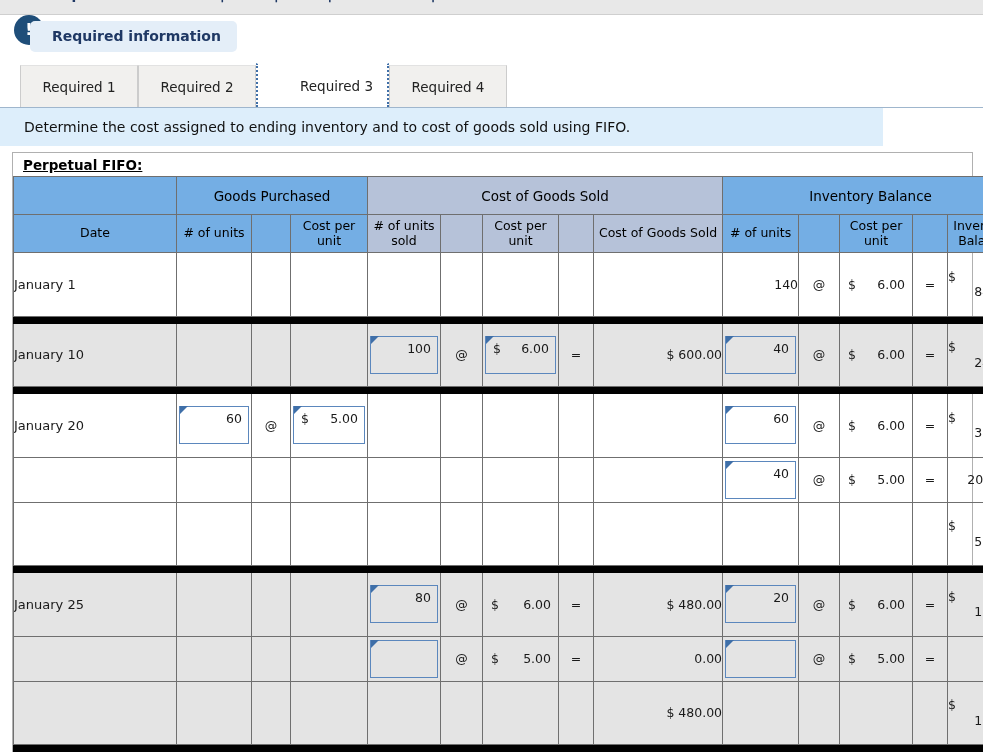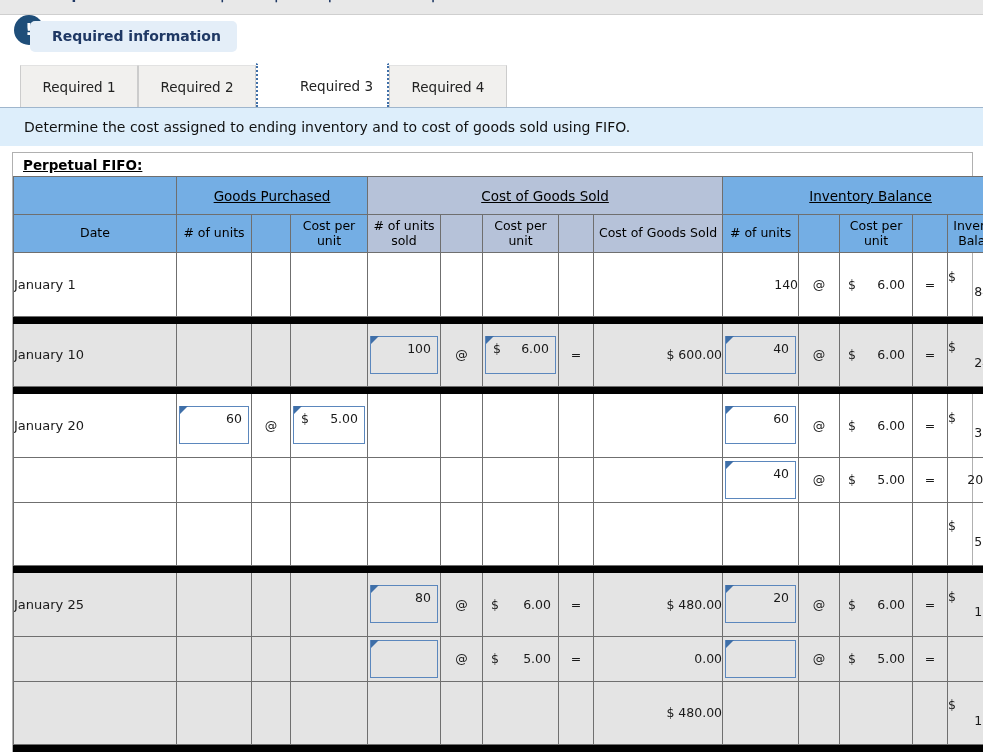--- a/index.html
+++ b/index.html
@@ -69,21 +69,21 @@
     background:#ffffff;
     border-left:2px dotted #3f6fa8;
     border-right:2px dotted #3f6fa8;
     border-top:1px solid #ffffff;
     height:44px;
     padding-left:42px;
   }
 
   
   .instruction{
-    height:38px;width:983px;box-sizing:border-box;
+    height:38px;width:883px;box-sizing:border-box;
     background:#ddeefb;
     display:flex;align-items:center;
     padding-left:24px;
     font-size:14px;color:#111;
   }
 
   
   .sheet{
     position:relative;
     margin:6px 10px 0 12px;
@@ -113,21 +113,21 @@
     overflow:hidden;
   }
 
   
   .hdr-group{
     text-align:center;
     font-weight:bold;font-size:13.5px;
     height:38px;
     color:#000;
   }
-  .hdr-group span{text-decoration:underline;}
+  .hdr-group span{}
   .bg-blue{background:#74aee4;}
   .bg-steel{background:#b6c2d9;}
   .hdr-sub{
     text-align:center;font-weight:bold;font-size:12.5px;
     height:38px;line-height:1.15;color:#000;
   }
 
   
   tr.rw{height:38px;}
   tr.rw.shade td{background:#e4e4e4;}

